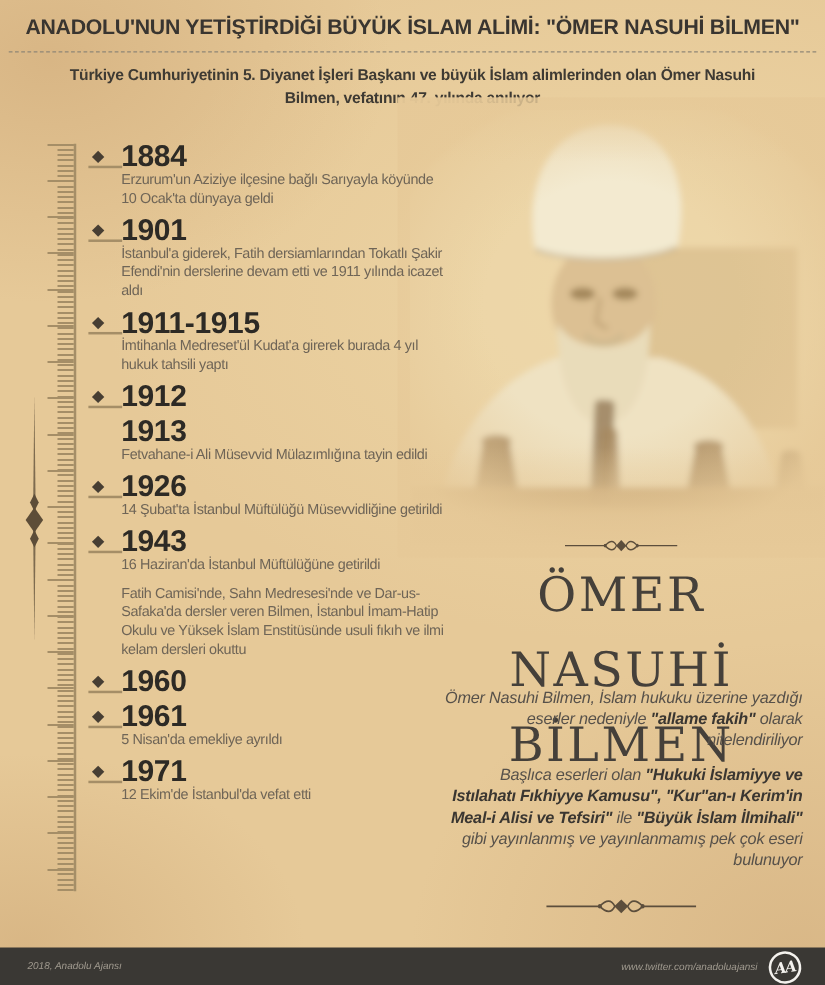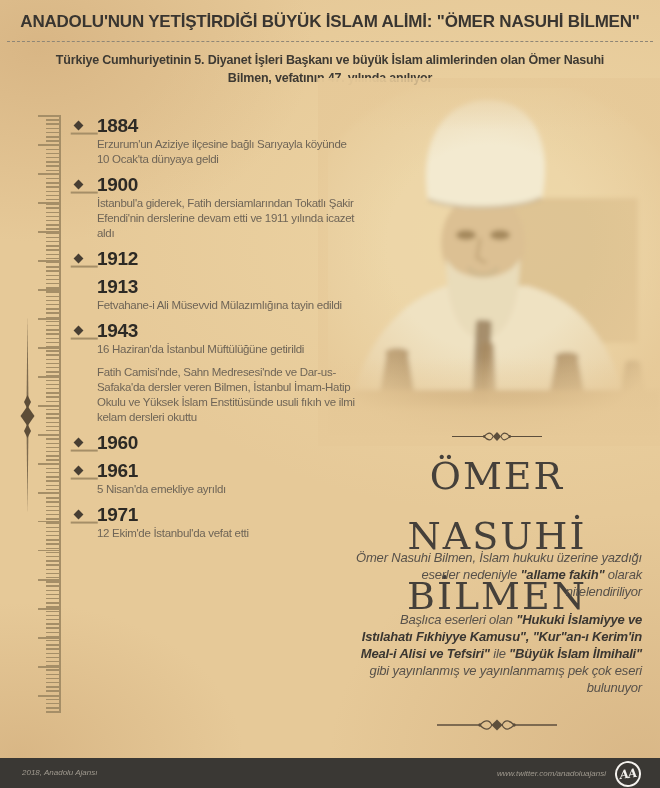--- a/index.html
+++ b/index.html
@@ -26,21 +26,21 @@
       repeating-linear-gradient(to bottom, #a58e67 0 1.5px, rgba(0,0,0,0) 1.5px 29px),
       repeating-linear-gradient(to bottom, #a58e67 0 1.5px, rgba(0,0,0,0) 1.5px 4.2px);
     background-size:21px 100%, 13px 100%;
     background-position:right top, right top;
     background-repeat:no-repeat;
   }
   .left-ornament{position:absolute;left:20px;top:316px;width:15px;height:198px;}
   
   .timeline{position:absolute;left:97px;top:116px;width:258px;}
   .tl-item{position:relative;margin-bottom:8px;}
-  .tl-year{font-size:19px;line-height:20px;font-weight:700;color:#2d2a25;letter-spacing:-.3px;}
+  .tl-year{font-size:24px;line-height:20px;font-weight:700;color:#2d2a25;letter-spacing:-.3px;}
   .tl-desc{font-size:11.5px;line-height:15px;color:#6f6557;letter-spacing:-.3px;margin-top:1px;}
   .tl-item .diamond{position:absolute;left:-22px;top:6px;width:7px;height:7px;background:#473e33;transform:rotate(45deg);}
   .tl-item .diamond::before{content:"";position:absolute;left:3px;top:14px;width:27px;height:1.6px;
     background:#a58e67;transform:rotate(-45deg);transform-origin:0 0;}
   
   .photo{position:absolute;left:328px;top:88px;width:332px;height:348px;}
   .photo-fade{position:absolute;left:318px;top:78px;width:342px;height:368px;pointer-events:none;
     background:
       linear-gradient(to bottom, rgba(230,201,152,.55) 0%, rgba(230,201,152,0) 14%, rgba(230,201,152,0) 76%, rgba(230,201,152,.95) 100%),
       radial-gradient(ellipse 62% 58% at 50% 46%, rgba(230,201,152,0) 48%, rgba(230,201,152,.45) 74%, rgba(230,201,152,.92) 96%);
@@ -118,30 +118,40 @@
   </svg>
 
   <div class="timeline">
     <div class="tl-item">
         <span class="diamond"></span>
         <div class="tl-year">1884</div>
         <div class="tl-desc">Erzurum'un Aziziye ilçesine bağlı Sarıyayla köyünde 10 Ocak'ta dünyaya geldi</div>
       </div>
     <div class="tl-item">
         <span class="diamond"></span>
-        <div class="tl-year">1900</div>
+        <div class="tl-year">1901</div>
         <div class="tl-desc">İstanbul'a giderek, Fatih dersiamlarından Tokatlı Şakir Efendi'nin derslerine devam etti ve 1911 yılında icazet aldı</div>
+      </div>
+    <div class="tl-item">
+        <span class="diamond"></span>
+        <div class="tl-year">1911-1915</div>
+        <div class="tl-desc">İmtihanla Medreset'ül Kudat'a girerek burada 4 yıl hukuk tahsili yaptı</div>
       </div>
     <div class="tl-item">
         <span class="diamond"></span>
         <div class="tl-year">1912</div>
       </div>
     <div class="tl-item no-marker">
         <div class="tl-year">1913</div>
         <div class="tl-desc">Fetvahane-i Ali Müsevvid Mülazımlığına tayin edildi</div>
+      </div>
+    <div class="tl-item">
+        <span class="diamond"></span>
+        <div class="tl-year">1926</div>
+        <div class="tl-desc">14 Şubat'ta İstanbul Müftülüğü Müsevvidliğine getirildi</div>
       </div>
     <div class="tl-item">
         <span class="diamond"></span>
         <div class="tl-year">1943</div>
         <div class="tl-desc">16 Haziran'da İstanbul Müftülüğüne getirildi</div>
       </div>
     <div class="tl-item no-marker no-year">
         <div class="tl-desc">Fatih Camisi'nde, Sahn Medresesi'nde ve Dar-us-Safaka'da dersler veren Bilmen, İstanbul İmam-Hatip Okulu ve Yüksek İslam Enstitüsünde usuli fıkıh ve ilmi kelam dersleri okuttu</div>
       </div>
     <div class="tl-item">

